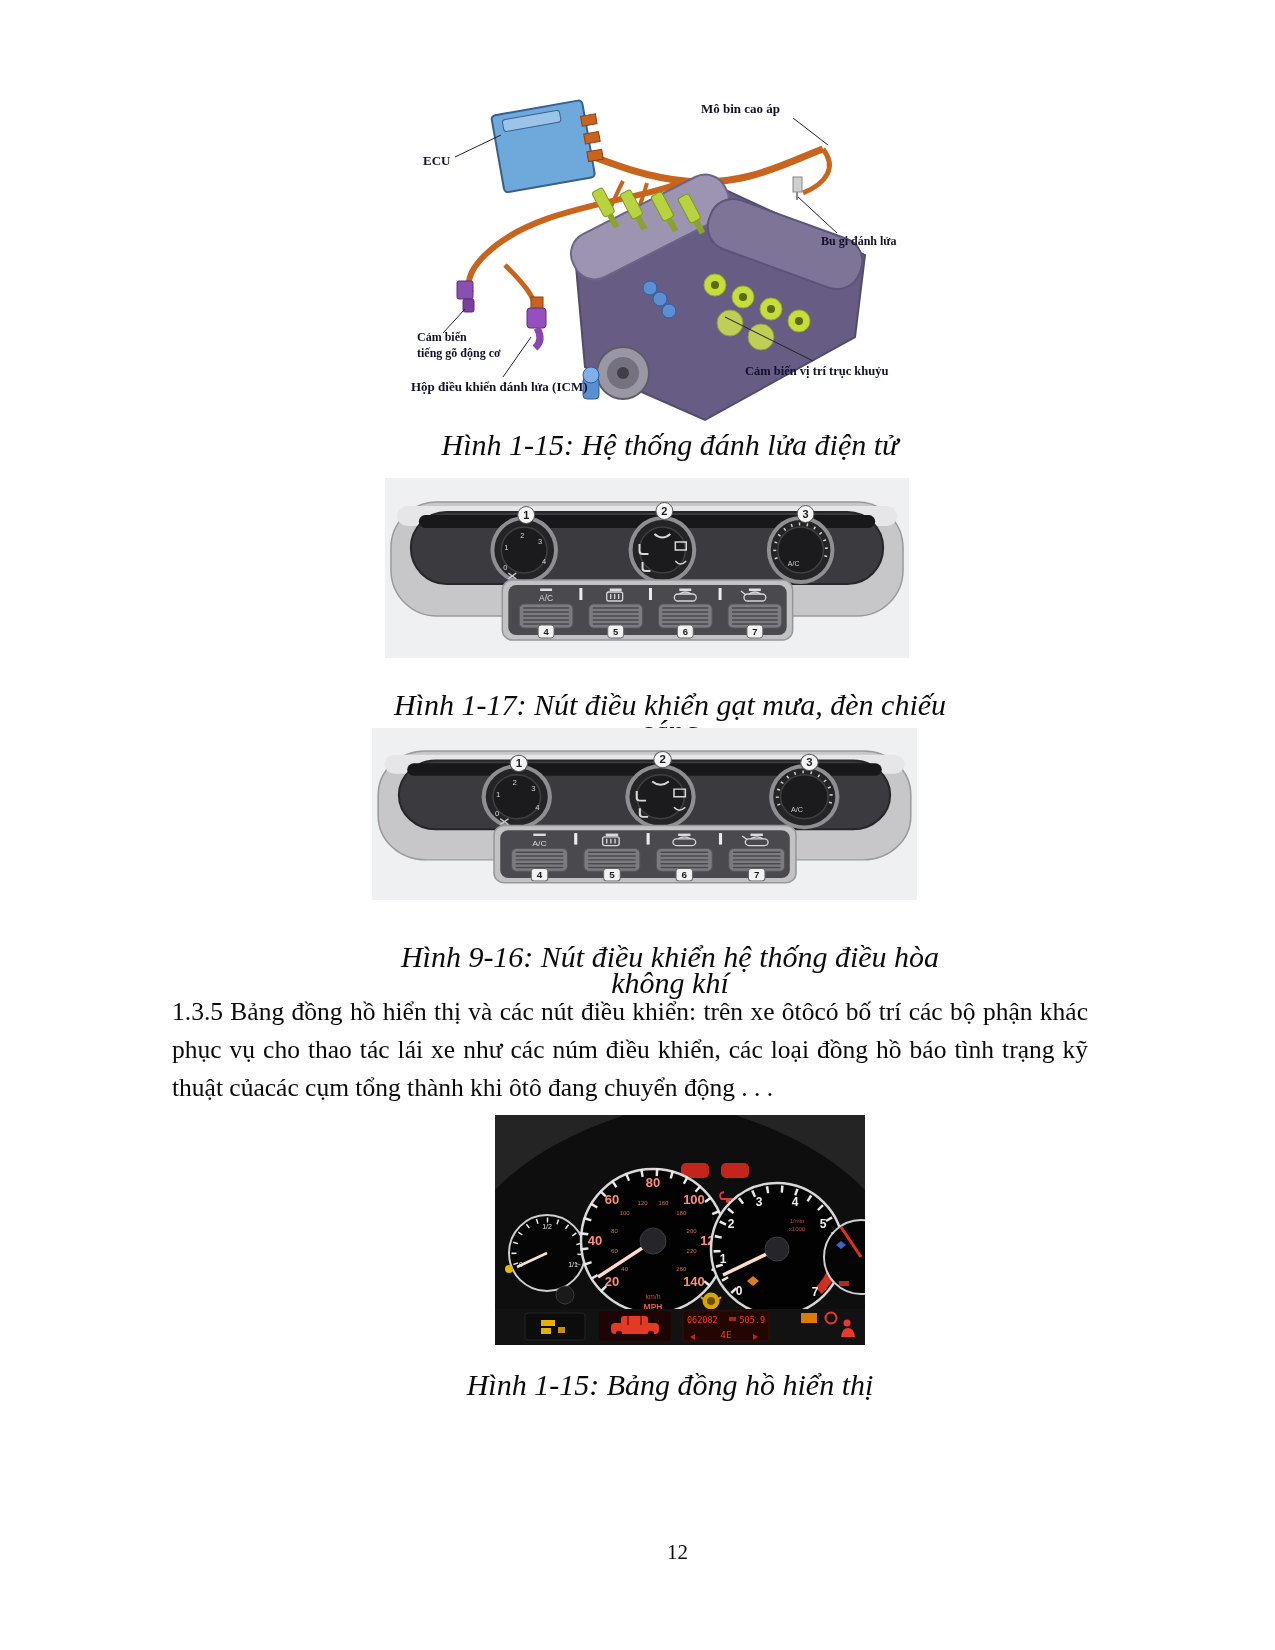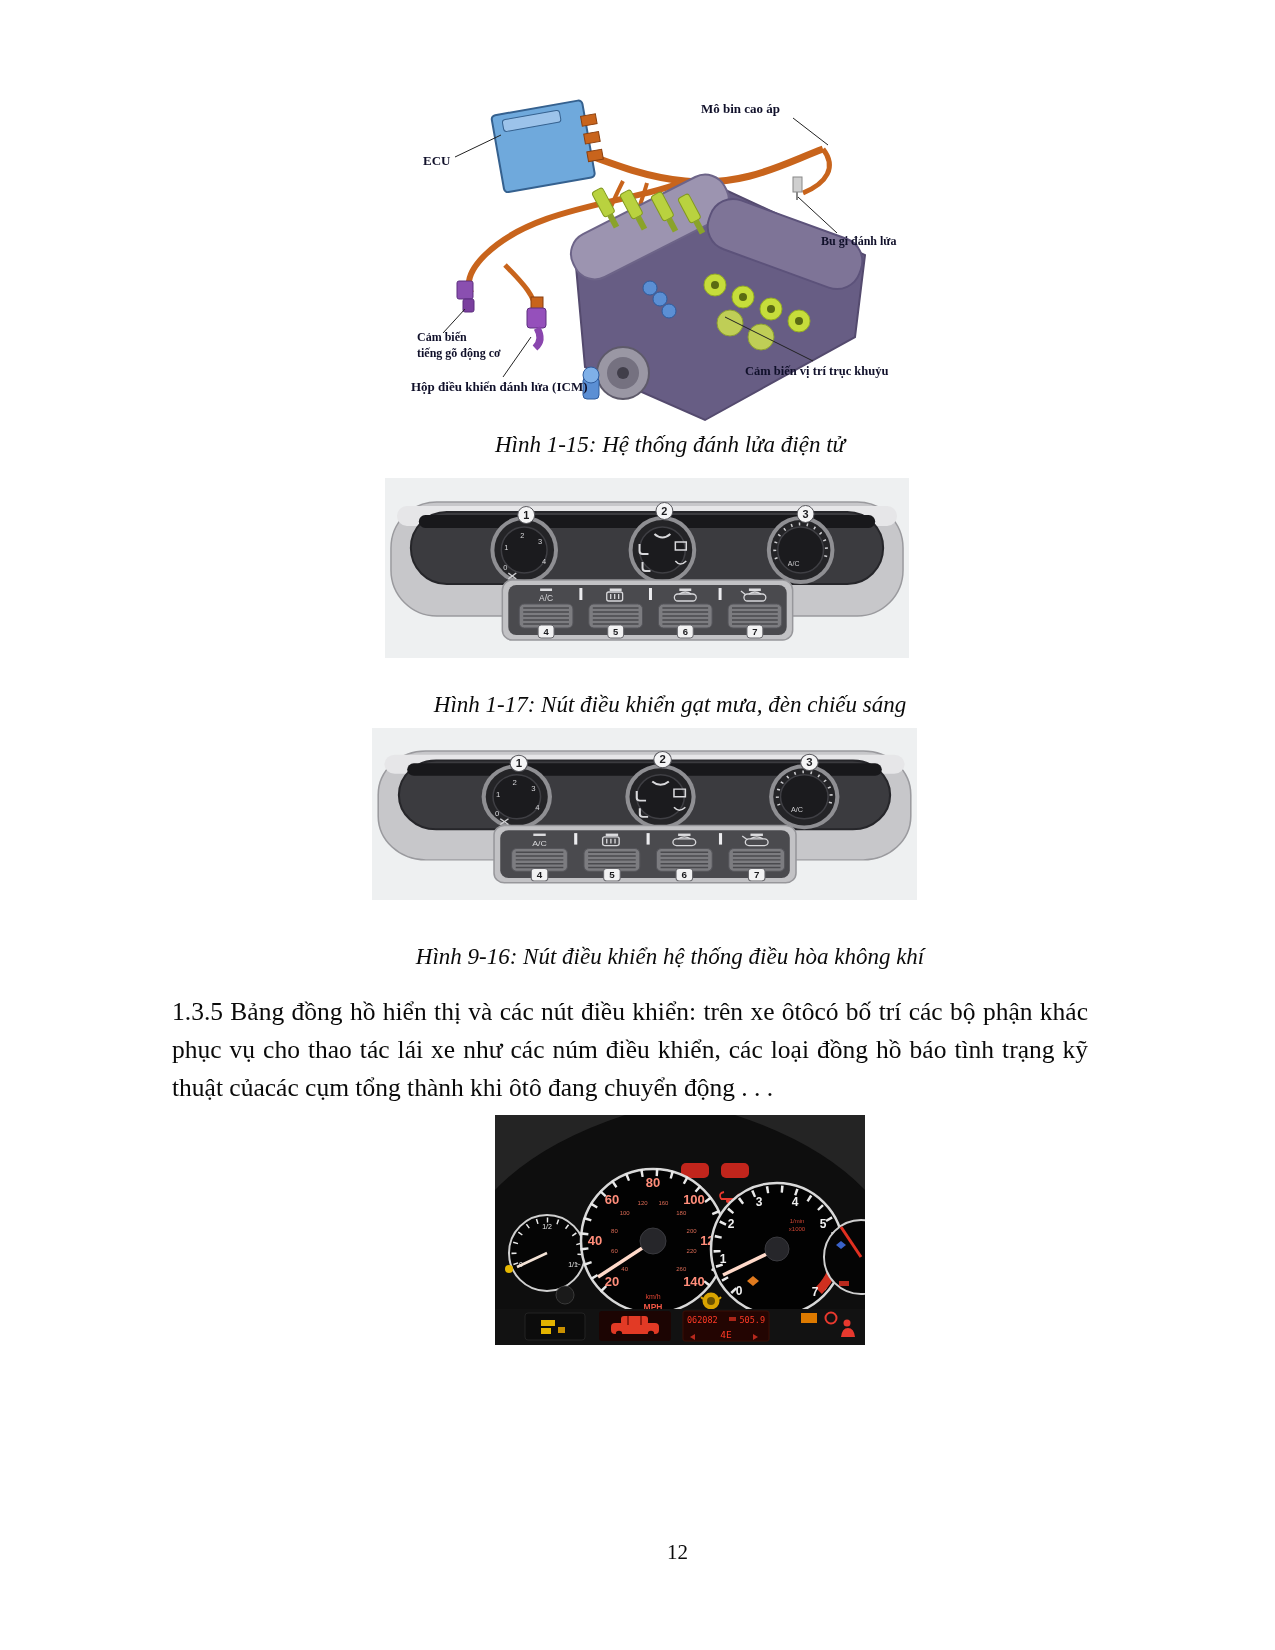--- a/index.html
+++ b/index.html
@@ -5,21 +5,21 @@
   html,body{margin:0;padding:0;background:#888;}
   #page{
     position:relative;width:1275px;height:1650px;background:#ffffff;
     margin:0 auto;overflow:hidden;
     font-family:"Liberation Serif","DejaVu Serif",serif;color:#000;
   }
   .fig{position:absolute;}
   .fig svg{display:block;width:100%;height:100%;}
   .caption{
     position:absolute;left:385px;width:570px;text-align:center;
-    font-style:italic;font-size:23px;line-height:26px;color:#0a0a0a;
+    font-style:italic;font-size:30px;line-height:26px;color:#0a0a0a;
   }
   .para{
     position:absolute;left:172px;top:993px;width:916px;
     font-size:25.5px;line-height:38px;text-align:justify;color:#0a0a0a;
   }
   .pagenum{
     position:absolute;left:0;top:1540px;width:1275px;text-align:center;
     font-size:21px;color:#0a0a0a;padding-left:40px;
   }
   text{user-select:none;}
@@ -525,15 +525,16 @@
           <rect x="306" y="198" width="16" height="10" fill="#dd7a00"></rect>
           <circle cx="336" cy="203" r="5.5" fill="none" stroke="#e8392e" stroke-width="2"></circle>
           <g>
             <circle cx="352" cy="208" r="3.5" fill="#e8392e"></circle>
             <path d="M346 222 q1 -9 7 -9 q6 0 7 9 z" fill="#e8392e"></path>
           </g>
         </g>
       </g>
     </svg>
   </div>
+  <div class="caption" style="top:1372px;">Hình 1-15: Bảng đồng hồ hiển thị</div>
 
   <div class="pagenum">12</div>
 </div>
 
 </body></html>

